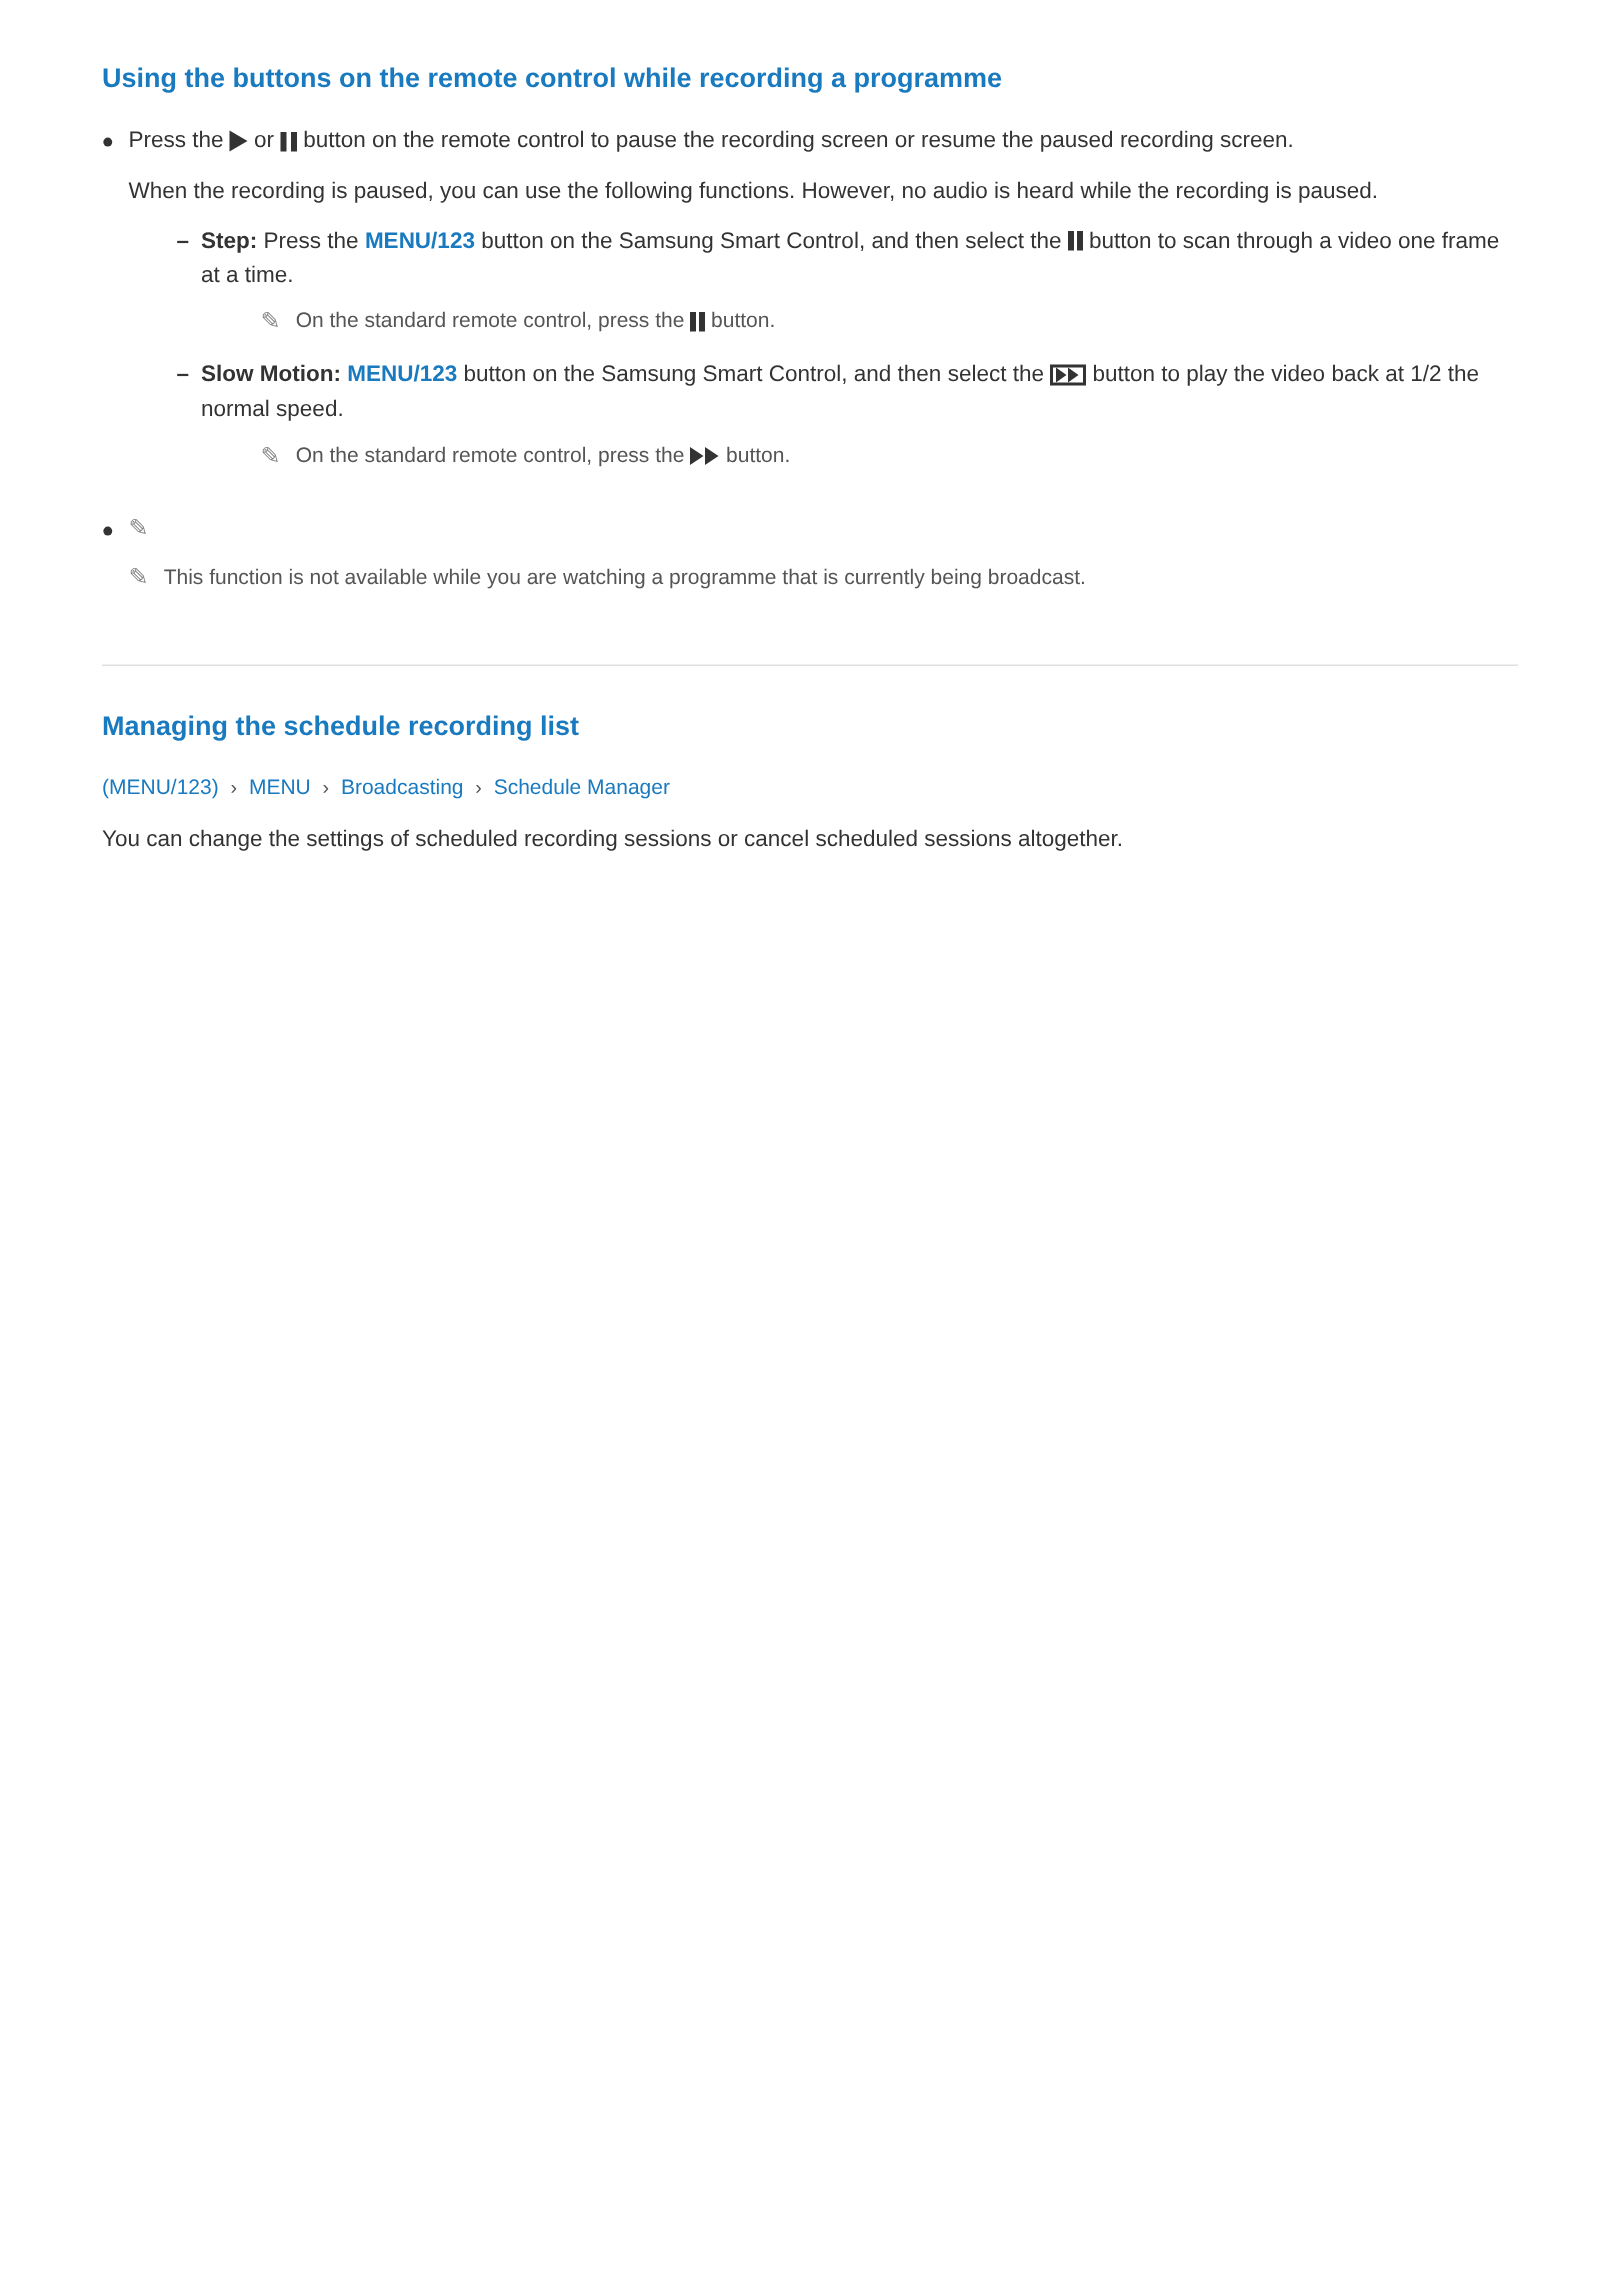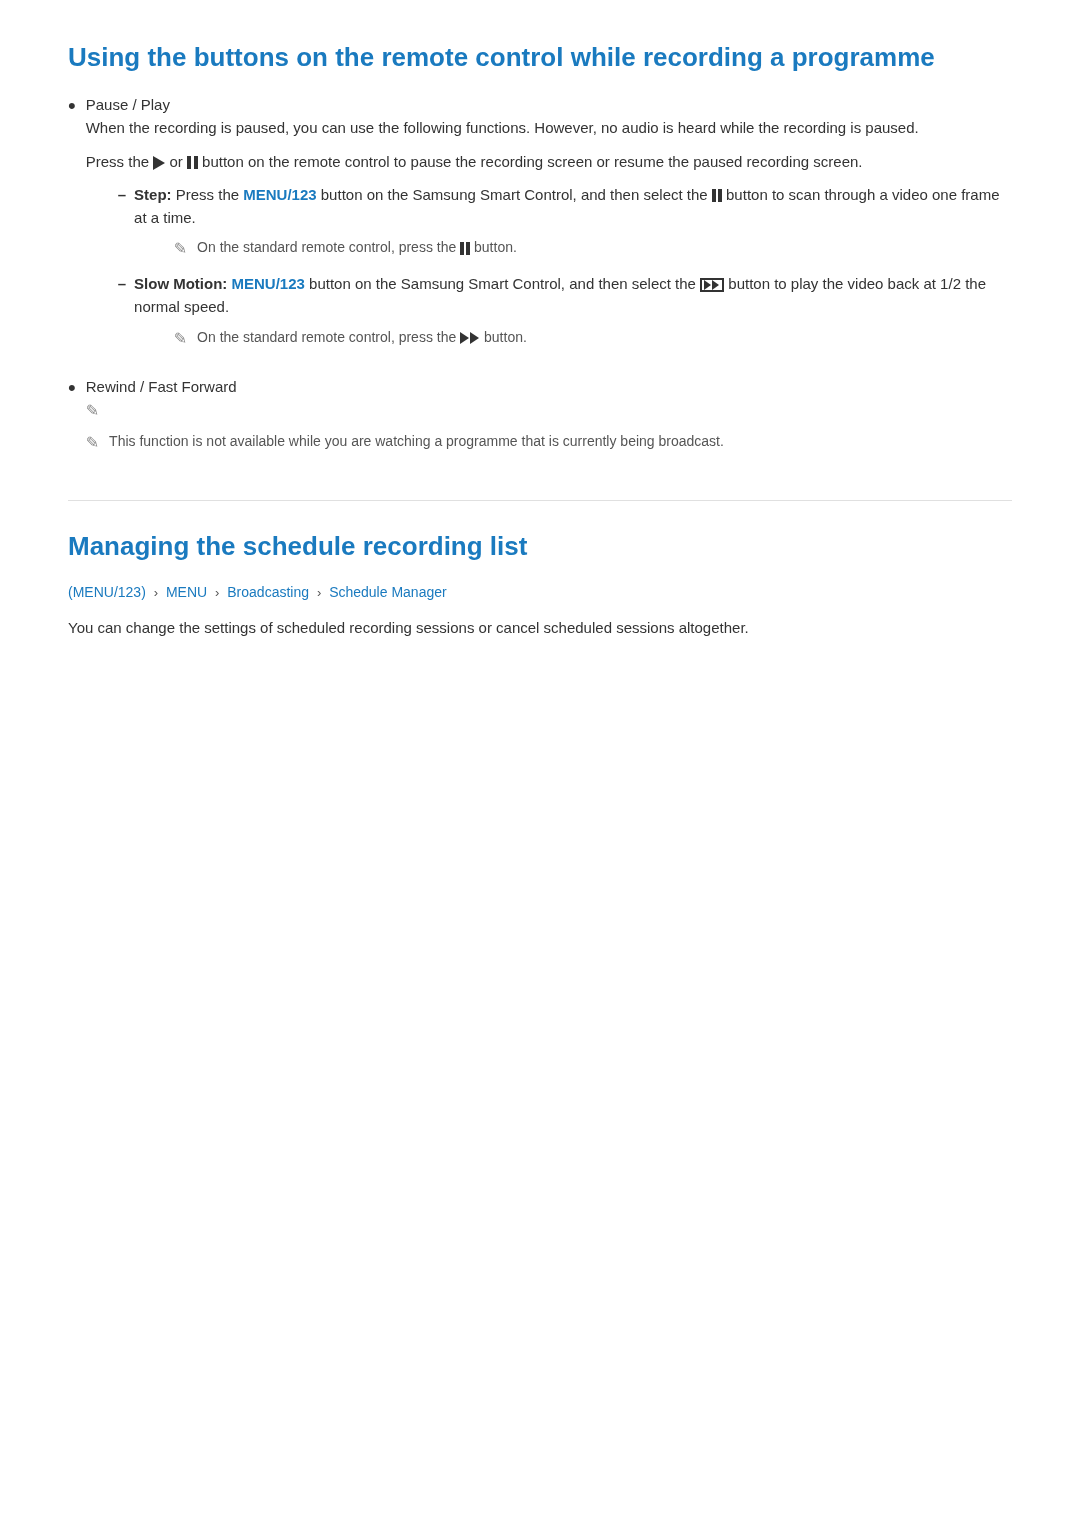--- a/index.html
+++ b/index.html
@@ -13,21 +13,21 @@
       font-family: Arial, sans-serif;
       font-size: 15px;
       color: #333333;
       line-height: 1.55;
       padding: 40px 68px;
       max-width: 1080px;
     }
 
     .section-title {
       color: #1a7abf;
-      font-size: 26px;
+      font-size: 18px;
       font-weight: bold;
       line-height: 1.35;
       margin-bottom: 18px;
     }
 
     ul.main-list {
       list-style: none;
       padding: 0;
       margin-bottom: 16px;
     }
@@ -251,35 +251,34 @@
 </head>
 <body>
 
 <h1 class="section-title">Using the buttons on the remote control while recording a programme</h1>
 
 <ul class="main-list">
 
   <li>
     <span class="dot">•</span>
     <div class="li-content">
-      <div class="bullet-label">Pause / Play</div>
-
-      <p class="para">
-        When the recording is paused, you can use the following functions. However, no audio is heard while the recording is paused.
-      </p>
 
       <p class="para">
         Press the
         <span class="icon-play"></span>
         or
         <span class="icon-pause">
             <span></span>
             <span></span>
           </span>
         button on the remote control to pause the recording screen or resume the paused recording screen.
+      </p>
+
+      <p class="para">
+        When the recording is paused, you can use the following functions. However, no audio is heard while the recording is paused.
       </p>
 
       <div class="sub-section">
         <div class="dash-item">
           <span class="dash">–</span>
           <div>
             <span class="bold">Step:</span>
             Press the <span class="menu-link">MENU/123</span> button on the Samsung Smart Control, and then select the
             <span class="icon-step">
                 <span></span>
@@ -324,21 +323,20 @@
           </span>
         </div>
       </div>
 
     </div>
   </li>
 
   <li>
     <span class="dot">•</span>
     <div class="li-content">
-      <div class="bullet-label">Rewind / Fast Forward</div>
 
 
       <div class="note-item" style="margin-left:0;">
         <span class="note-icon">✎</span>
       </div>
 
       <div class="note-item" style="margin-left:0; margin-top:6px;">
         <span class="note-icon">✎</span>
         <span>This function is not available while you are watching a programme that is currently being broadcast.</span>
       </div>

